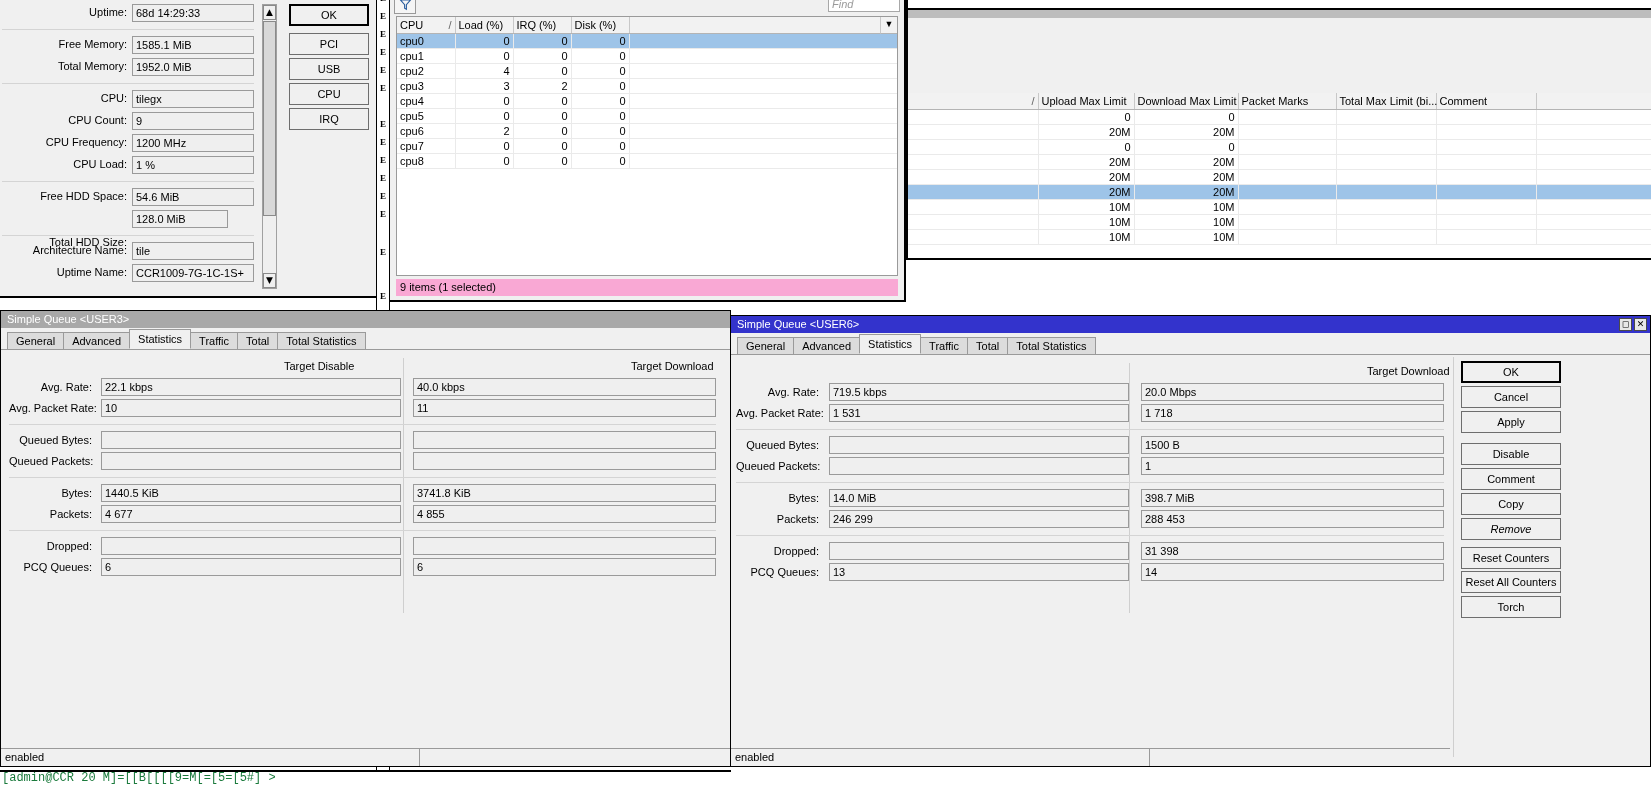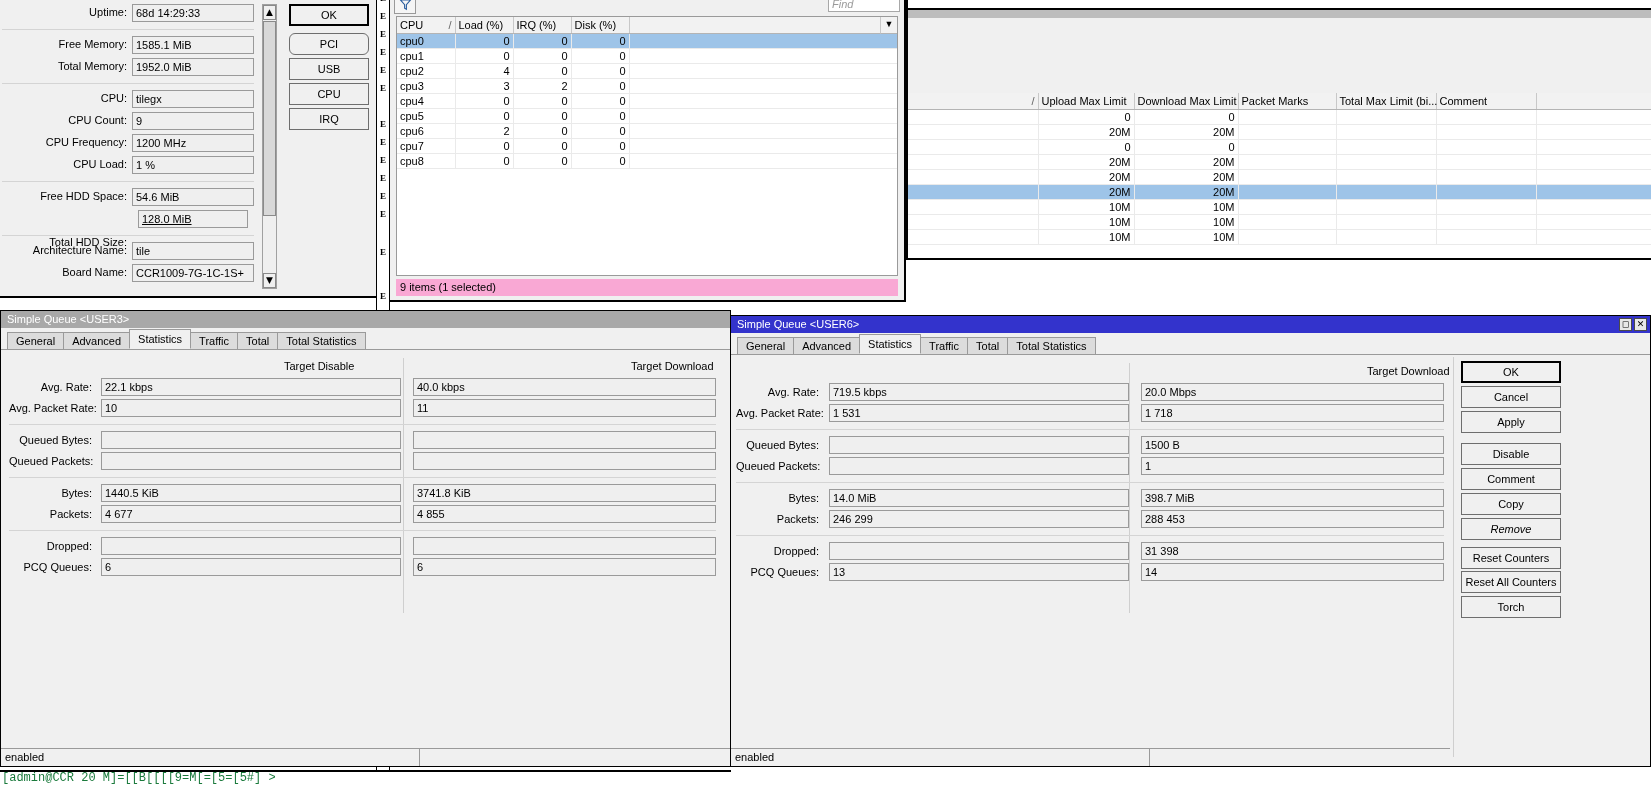--- a/index.html
+++ b/index.html
@@ -444,42 +444,42 @@
             <div class="flabel" style="position: absolute; right: 128px; top: 2px; width: 130px;">CPU Load:</div>
             <div class="fval" style="position: absolute; left: 138px; top: 0px; width: 122px;">1 %</div>
           </div>
           <div style="position: absolute; left: 8px; top: 189px; width: 252px; height: 1px; background: rgb(212, 212, 212);"></div>
           <div style="position: absolute; left: 0px; top: 196px; width: 266px; height: 19px;">
             <div class="flabel" style="position: absolute; right: 128px; top: 2px; width: 130px;">Free HDD Space:</div>
             <div class="fval" style="position: absolute; left: 138px; top: 0px; width: 122px;">54.6 MiB</div>
           </div>
           <div style="position: absolute; left: 0px; top: 218px; width: 266px; height: 19px;">
             <div class="flabel" style="position: absolute; right: 128px; top: 2px; width: 130px; margin-top: 24px;">Total HDD Size:</div>
-            <div class="fval" style="position: absolute; left: 144px; top: 0px; width: 110px; text-decoration: underline;">128.0 MiB</div>
+            <div class="fval" style="position: absolute; left: 138px; top: 0px; width: 96px;">128.0 MiB</div>
           </div>
           <div style="position: absolute; left: 8px; top: 243px; width: 252px; height: 1px; background: rgb(212, 212, 212);"></div>
           <div style="position: absolute; left: 0px; top: 250px; width: 266px; height: 19px;">
             <div class="flabel" style="position: absolute; right: 128px; top: 2px; width: 130px;">Architecture Name:</div>
             <div class="fval" style="position: absolute; left: 138px; top: 0px; width: 122px;">tile</div>
           </div>
           <div style="position: absolute; left: 0px; top: 272px; width: 266px; height: 19px;">
-            <div class="flabel" style="position: absolute; right: 128px; top: 2px; width: 130px;">Board Name:</div>
+            <div class="flabel" style="position: absolute; right: 128px; top: 2px; width: 130px;">Uptime Name:</div>
             <div class="fval" style="position: absolute; left: 138px; top: 0px; width: 122px;">CCR1009-7G-1C-1S+</div>
           </div>
         </div>
 
       <div class="vscroll" style="left:268px; top:12px; width:15px; height:285px;">
         <div class="arrow">▲</div>
         <div class="thumb" style="top:16px; height:195px;"></div>
         <div class="arrow" style="position:absolute;bottom:0;left:0;">▼</div>
       </div>
 
       <div id="resButtons" style="position:absolute; left:295px; top:12px; width:80px;">
           <div class="btn default" style="position: absolute; left: 0px; top: 0px; width: 80px;">OK</div>
-          <div class="btn" style="position: absolute; left: 0px; top: 29px; width: 80px; border-radius: 6px;">PCI</div>
+          <div class="btn" style="position: absolute; left: 0px; top: 29px; width: 80px;">PCI</div>
           <div class="btn" style="position: absolute; left: 0px; top: 54px; width: 80px;">USB</div>
           <div class="btn" style="position: absolute; left: 0px; top: 79px; width: 80px;">CPU</div>
           <div class="btn" style="position: absolute; left: 0px; top: 104px; width: 80px;">IRQ</div>
         </div>
     </div>
   </div>
 
   <div class="win" id="winCpu">
     <div class="toolbar">
       <div class="tbtn">

